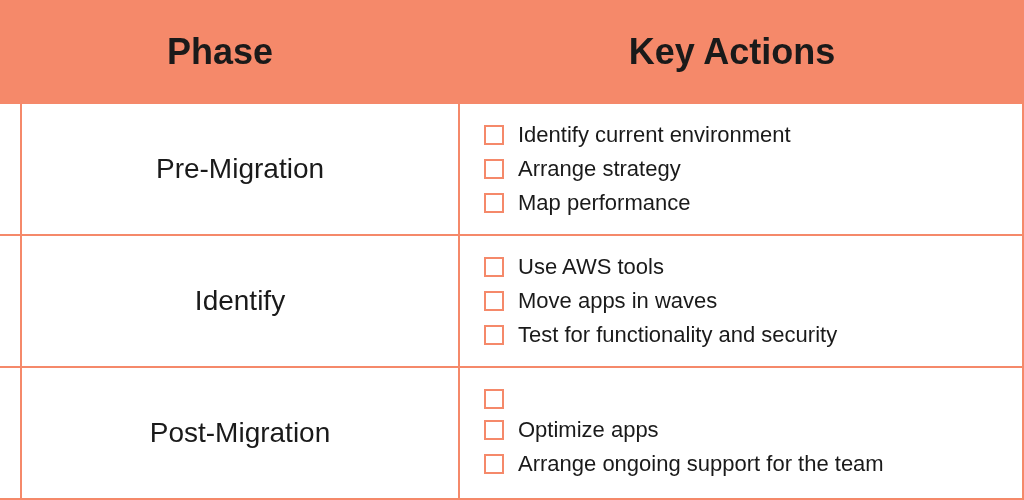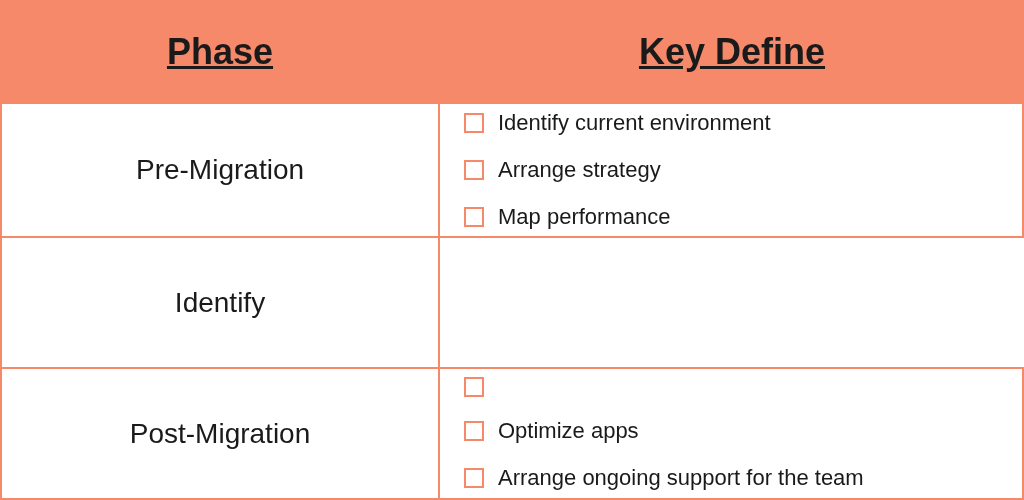--- a/index.html
+++ b/index.html
@@ -21,51 +21,50 @@
     height: 104px;
   }
   .header-cell {
     flex: 1;
     display: flex;
     align-items: center;
     justify-content: center;
     font-size: 36px;
     font-weight: 600;
     color: #1a1a1a;
-    text-decoration: underline;
   }
   .header-left { flex: 0 0 440px; }
   .header-right { flex: 1; }
   .body-row {
     display: flex;
     flex: 1;
     border-bottom: 2px solid #f5896a;
   }
   .body-row:first-of-type { border-top: 2px solid #f5896a; }
   .phase-cell {
     flex: 0 0 440px;
     border-left: 2px solid #f5896a;
     border-right: 2px solid #f5896a;
     display: flex;
     align-items: center;
     justify-content: center;
     font-size: 28px;
     font-weight: 400;
     color: #1a1a1a;
     background: #fff;
+    margin-left: 20px;
   }
   .actions-cell {
     flex: 1;
     border-right: 2px solid #f5896a;
     display: flex;
     flex-direction: column;
     justify-content: center;
     padding: 2px 24px;
     background: #fff;
-    gap: 13px;
   }
   .action-item {
     display: flex;
     align-items: center;
     gap: 14px;
     margin: 4px 0;
   }
   .checkbox {
     width: 20px;
     height: 20px;
@@ -77,21 +76,21 @@
     color: #1a1a1a;
     font-weight: 400;
   }
 </style>
 </head>
 <body>
 
 <div class="table">
   <div class="header-row">
     <div class="header-cell header-left">Phase</div>
-    <div class="header-cell header-right">Key Define</div>
+    <div class="header-cell header-right">Key Actions</div>
   </div>
 
   <div class="body-row">
     <div class="phase-cell">Pre-Migration</div>
     <div class="actions-cell">
       <div class="action-item">
         <span class="checkbox"></span>
         <span class="action-text">Identify current environment</span>
       </div>
       <div class="action-item">
@@ -100,20 +99,34 @@
       </div>
       <div class="action-item">
         <span class="checkbox"></span>
         <span class="action-text">Map performance</span>
       </div>
     </div>
   </div>
 
   <div class="body-row">
     <div class="phase-cell">Identify</div>
+    <div class="actions-cell">
+      <div class="action-item">
+        <span class="checkbox"></span>
+        <span class="action-text">Use AWS tools</span>
+      </div>
+      <div class="action-item">
+        <span class="checkbox"></span>
+        <span class="action-text">Move apps in waves</span>
+      </div>
+      <div class="action-item">
+        <span class="checkbox"></span>
+        <span class="action-text">Test for functionality and security</span>
+      </div>
+    </div>
   </div>
 
   <div class="body-row">
     <div class="phase-cell">Post-Migration</div>
     <div class="actions-cell">
       <div class="action-item">
         <span class="checkbox"></span>
       </div>
       <div class="action-item">
         <span class="checkbox"></span>

